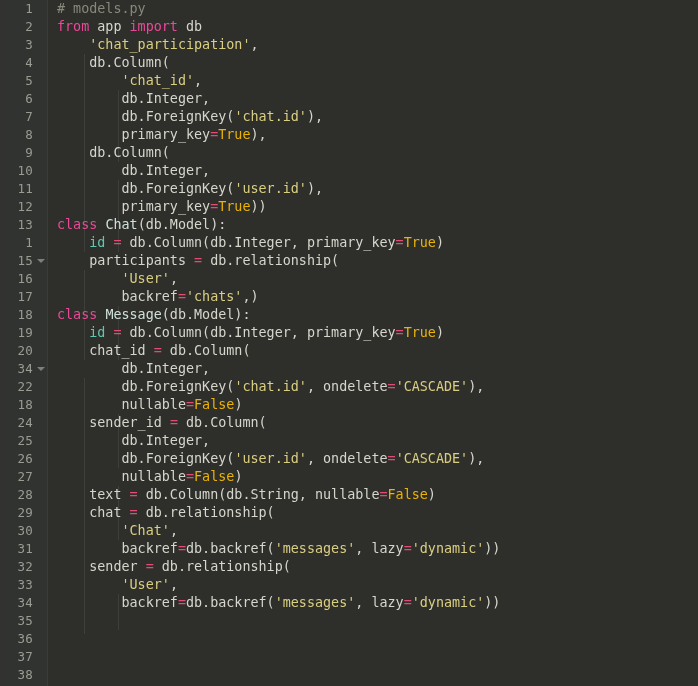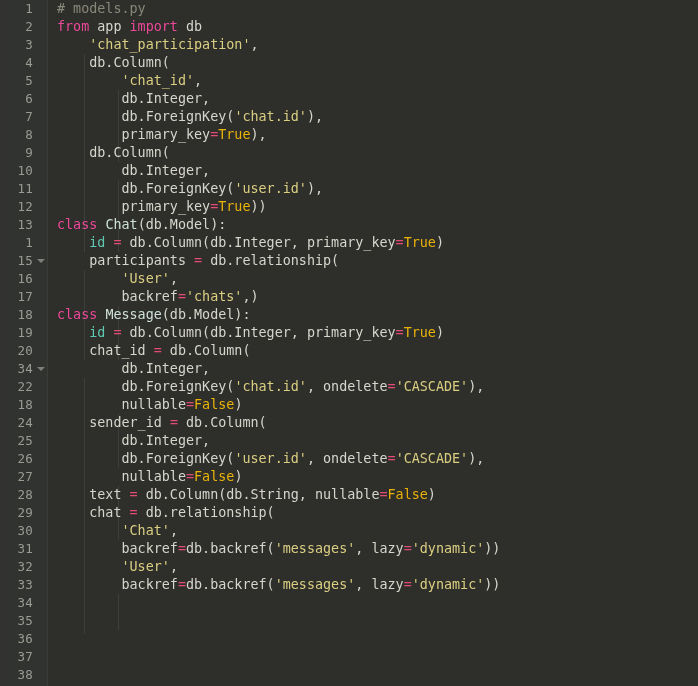--- a/index.html
+++ b/index.html
@@ -289,18 +289,19 @@
         <div class="code-row"><span class="t-plain">        db.ForeignKey(</span><span class="t-str">'chat.id'</span><span class="t-plain">, ondelete</span><span class="t-op">=</span><span class="t-str">'CASCADE'</span><span class="t-plain">),</span></div>
         <div class="code-row"><span class="t-plain">        nullable</span><span class="t-op">=</span><span class="t-const">False</span><span class="t-plain">)</span></div>
         <div class="code-row"><span class="t-plain">    sender_id </span><span class="t-op">=</span><span class="t-plain"> db.Column(</span></div>
         <div class="code-row"><span class="t-plain">        db.Integer,</span></div>
         <div class="code-row"><span class="t-plain">        db.ForeignKey(</span><span class="t-str">'user.id'</span><span class="t-plain">, ondelete</span><span class="t-op">=</span><span class="t-str">'CASCADE'</span><span class="t-plain">),</span></div>
         <div class="code-row"><span class="t-plain">        nullable</span><span class="t-op">=</span><span class="t-const">False</span><span class="t-plain">)</span></div>
         <div class="code-row"><span class="t-plain">    text </span><span class="t-op">=</span><span class="t-plain"> db.Column(db.String, nullable</span><span class="t-op">=</span><span class="t-const">False</span><span class="t-plain">)</span></div>
         <div class="code-row"><span class="t-plain">    chat </span><span class="t-op">=</span><span class="t-plain"> db.relationship(</span></div>
         <div class="code-row"><span class="t-plain">        </span><span class="t-str">'Chat'</span><span class="t-plain">,</span></div>
         <div class="code-row"><span class="t-plain">        backref</span><span class="t-op">=</span><span class="t-plain">db.backref(</span><span class="t-str">'messages'</span><span class="t-plain">, lazy</span><span class="t-op">=</span><span class="t-str">'dynamic'</span><span class="t-plain">))</span></div>
+        <div class="code-row"><span class="t-plain">    sender </span><span class="t-op">=</span><span class="t-plain"> db.relationship(</span></div>
         <div class="code-row"><span class="t-plain">        </span><span class="t-str">'User'</span><span class="t-plain">,</span></div>
         <div class="code-row"><span class="t-plain">        backref</span><span class="t-op">=</span><span class="t-plain">db.backref(</span><span class="t-str">'messages'</span><span class="t-plain">, lazy</span><span class="t-op">=</span><span class="t-str">'dynamic'</span><span class="t-plain">))</span></div>
       </div>
   </div>
 
 </div>
 
 </body></html>

